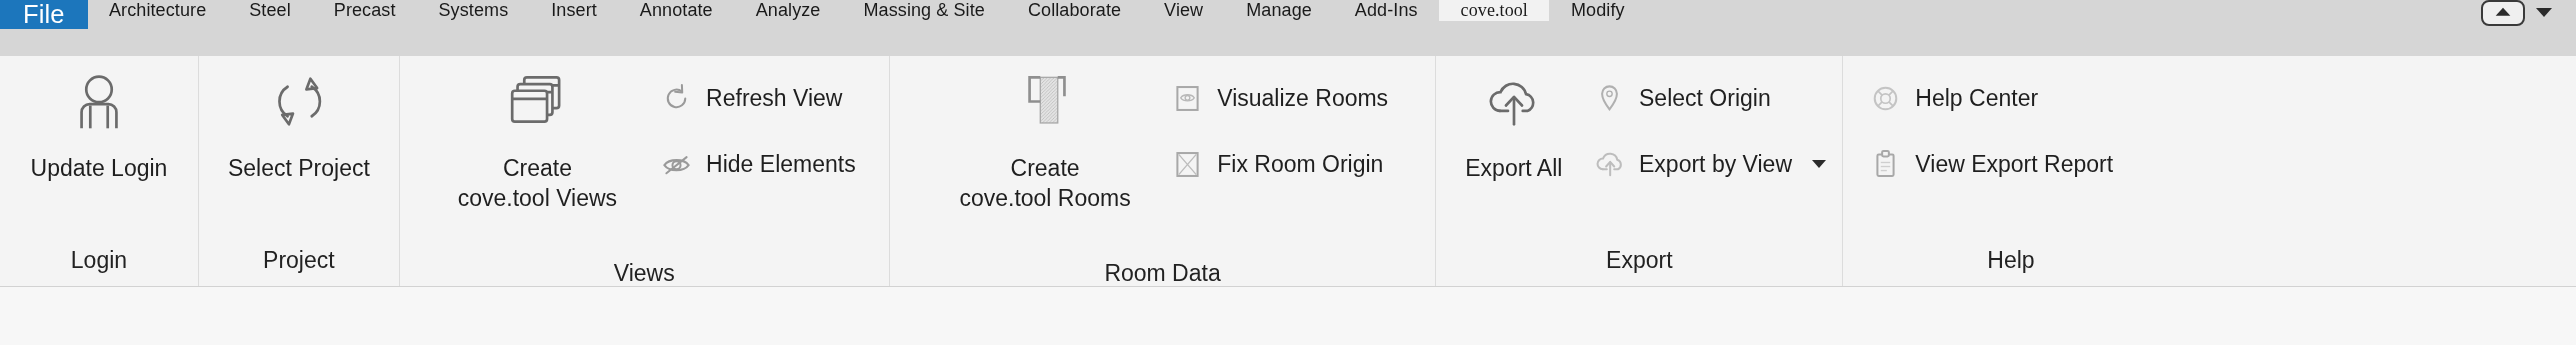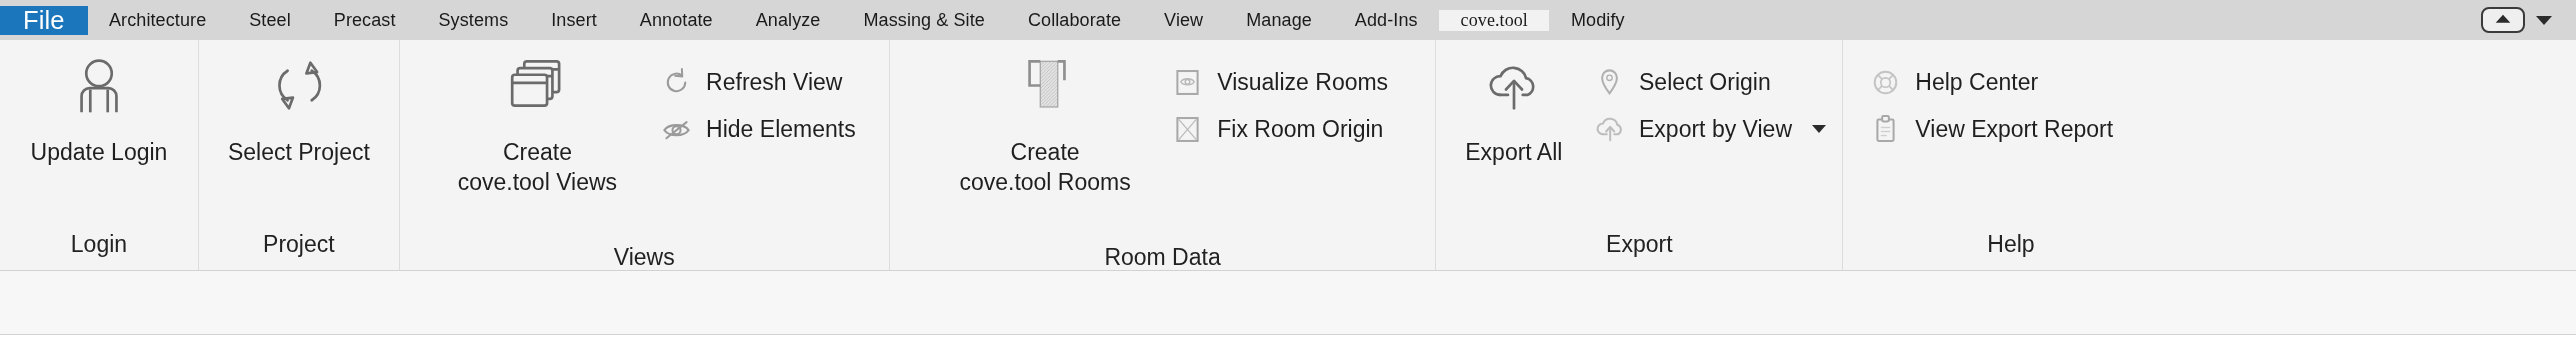--- a/index.html
+++ b/index.html
@@ -12,24 +12,24 @@
     width: 2576px;
     height: 345px;
     overflow: hidden;
     font-family: "Liberation Sans", sans-serif;
     -webkit-font-smoothing: antialiased;
   }
 
   
   .tabbar {
     position: relative;
-    height: 40px;
+    height: 56px;
     background: #d6d6d6;
     display: flex;
-    align-items: center;
+    align-items: flex-start;
     box-sizing: border-box;
   }
   .file-tab {
     background: #1c76bc;
     color: #ffffff;
     font-size: 25.5px;
     display: flex;
     align-items: center;
     justify-content: center;
     padding: 0 23px;
@@ -140,21 +140,21 @@
     white-space: pre-line;
     margin-top: 21px;
   }
 
   
   .small-col {
     display: flex;
     flex-direction: column;
     justify-content: flex-start;
     padding-top: 12px;
-    gap: 5px;
+    gap: 24px;
   }
   .small-btn {
     display: flex;
     flex-direction: row;
     align-items: center;
     gap: 12px;
     padding: 2.7px 9.4px 2.7px 6.7px;
     box-sizing: border-box;
     height: 42px;
   }

